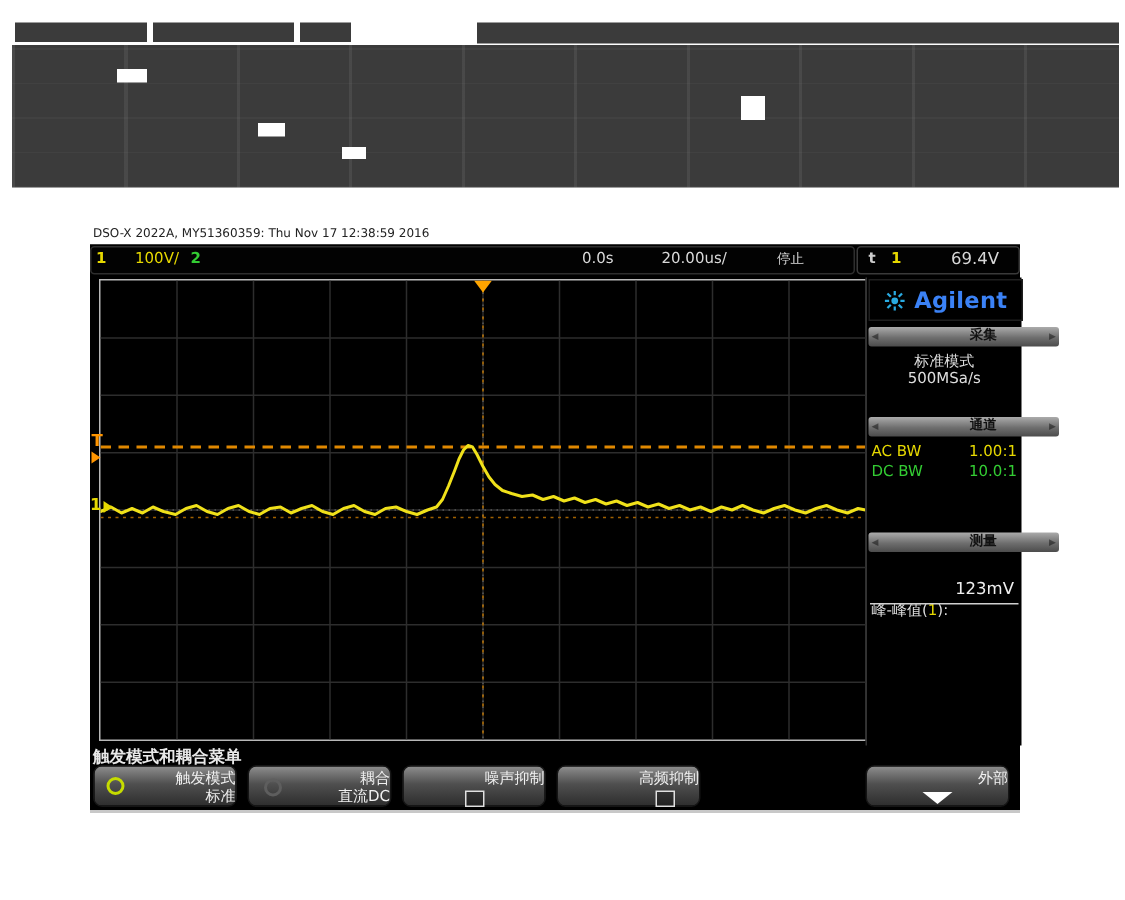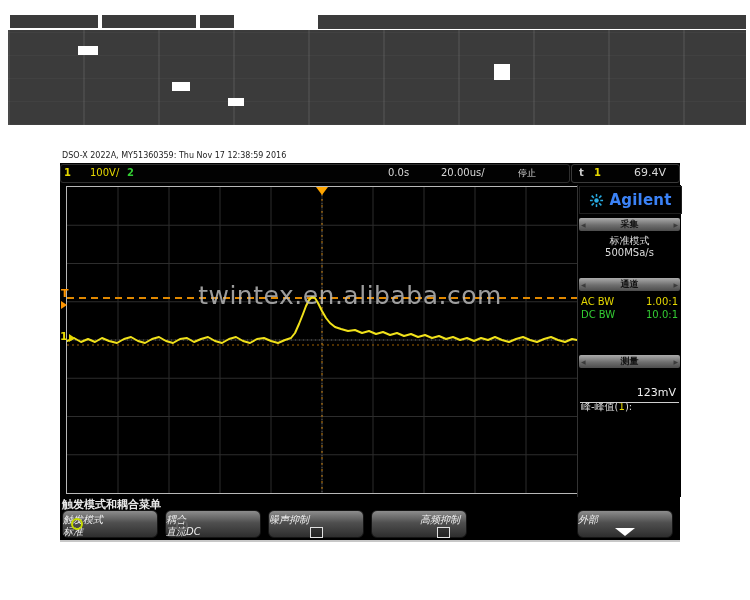--- a/index.html
+++ b/index.html
@@ -59,41 +59,41 @@
   .mk-1-arr{position:absolute;left:9px;top:184px;width:0;height:0;
             border-top:4px solid transparent;border-bottom:4px solid transparent;border-left:6px solid #e6d800;}
 
   
   .panel{position:absolute;left:517px;top:35px;width:103px;height:312px;background:#000;border-left:1px solid #333;}
   .logo{position:absolute;left:1px;top:1px;width:101px;height:26px;display:flex;align-items:center;
         justify-content:center;gap:5px;border:1px solid #1f1f1f;background:#000;}
   .logo-text{color:#3b82f6;font-weight:bold;font-size:15px;letter-spacing:0.2px;}
   .sec-bar{position:absolute;left:1px;width:101px;height:13px;border-radius:2px;
            background:linear-gradient(#ababab,#6e6e6e 55%,#4c4c4c);
-           color:#111;font-size:9px;font-weight:bold;text-align:center;line-height:13px;}
+           color:#111;font-size:9px;font-weight:bold;text-align:center;line-height:13px;padding-left:26px;}
   .sec-bar .edge{position:absolute;top:0;font-size:6px;color:rgba(0,0,0,0.45);font-weight:normal;}
   .edge-l{left:2px;} .edge-r{right:2px;}
   .bar-acq{top:33px;} .bar-chan{top:93px;} .bar-meas{top:170px;}
   .p-line{position:absolute;left:0;width:103px;text-align:center;font-size:10px;color:#ddd;white-space:nowrap;}
   .p-mode{top:49px;} .p-rate{top:62px;}
   .p-row{position:absolute;left:0;width:103px;font-size:10px;white-space:nowrap;}
   .p-acbw{top:111px;color:#e6d800;}
   .p-dcbw{top:124px;color:#33cc33;}
   .p-row .lbl{position:absolute;left:3px;}
   .p-row .val{position:absolute;right:3px;}
   .p-meas-label{position:absolute;left:3px;top:187px;font-size:10px;color:#ddd;white-space:nowrap;margin-top:28px;}
   .p-meas-label .chnum{color:#e6d800;}
   .p-meas-value{position:absolute;right:5px;top:201px;font-size:11px;color:#eee;}
   .p-underline{position:absolute;left:2px;top:217px;width:99px;height:1px;background:#cfcfcf;}
 
   
   .menu-title{position:absolute;left:2px;top:347px;font-size:11px;color:#e8e8e8;font-weight:bold;white-space:nowrap;}
   .btn{position:absolute;top:360px;width:96px;height:28px;border-radius:6px;box-sizing:border-box;
        background:linear-gradient(#8d8d8d,#4f4f4f 45%,#2e2e2e);border:1px solid #151515;
-       color:#f0f0f0;font-size:10px;text-align:left;cursor:pointer;font-style:italic;}
+       color:#f0f0f0;font-size:10px;text-align:right;cursor:pointer;}
   .btn-1{left:2px;} .btn-2{left:105px;} .btn-3{left:208px;} .btn-4{left:311px;padding-left:48px;} .btn-5{left:414px;} .btn-6{left:517px;}
   .btn-top{margin-top:3px;line-height:11px;}
   .btn-bottom{margin-top:1px;line-height:11px;}
   .icon-cycle{position:absolute;left:8px;top:7px;width:8px;height:8px;border:2.5px solid #c6dc00;border-radius:50%;}
   .icon-ghost{position:absolute;left:10px;top:8px;width:8px;height:8px;border:2px solid #5e5e5e;border-radius:50%;}
   .checkbox{width:11px;height:9px;border:1px solid #e0e0e0;margin:2px auto 0;background:rgba(0,0,0,0.25);}
   .icon-downarrow{width:0;height:0;border-left:10px solid transparent;border-right:10px solid transparent;
                   border-top:8px solid #fff;margin:3px auto 0;}
   .menu-bottom-line{position:absolute;left:0;top:390px;width:620px;height:2px;background:#c8c8c8;}
 </style>
@@ -151,21 +151,20 @@
           <line x1="0" y1="229.5" x2="510" y2="229.5" stroke="#2d2d2d"></line>
           <line x1="0" y1="267.75" x2="510" y2="267.75" stroke="#2d2d2d"></line>
           <line x1="255" y1="0" x2="255" y2="306" stroke="#5a5a5a" stroke-dasharray="1 3"></line>
           <line x1="0" y1="153" x2="510" y2="153" stroke="#5a5a5a" stroke-dasharray="1 3"></line>
           <line x1="0" y1="158" x2="510" y2="158" stroke="#a06000" stroke-dasharray="2 3"></line>
           <line x1="255" y1="0" x2="255" y2="306" stroke="#b87000" stroke-dasharray="2 4"></line>
           <line x1="0" y1="111" x2="510" y2="111" stroke="#e08800" stroke-width="2" stroke-dasharray="7 5"></line>
           <polyline points="0,154 7,151 14,155 21,152 28,155 35,151 42,154 50,156 57,152 64,150 71,154 78,156 85,152 92,150 99,154 106,156 113,152 120,151 127,155 134,152 141,150 148,154 155,156 162,152 169,150 176,154 183,156 190,152 197,151 204,154 211,156 218,153 224,151 228,146 232,137 236,127 239,119 242,113 245,110 248,111 251,116 255,124 259,131 263,136 268,140 274,142 281,144 288,143 295,146 302,144 309,147 316,145 323,148 330,146 337,149 344,147 351,150 358,148 365,151 372,149 379,152 386,150 393,153 400,151 407,154 414,151 421,153 428,150 435,153 442,155 449,152 456,150 463,153 470,155 477,152 484,150 491,153 498,155 505,152 510,153" fill="none" stroke="#f0e11a" stroke-width="2" stroke-linejoin="round" stroke-linecap="round"></polyline>
           <polygon points="249,0 261,0 255,8" fill="#ffa500"></polygon>
         </svg>
-      <div class="watermark">twintex.en.alibaba.com</div>
     </div>
 
     <div class="mk mk-T">T</div>
     <div class="mk-T-arr"></div>
     <div class="mk mk-1">1</div>
     <div class="mk-1-arr"></div>
 
     <div class="panel">
       <div class="logo">
         <svg width="15" height="15" viewBox="-8 -8 16 16">

